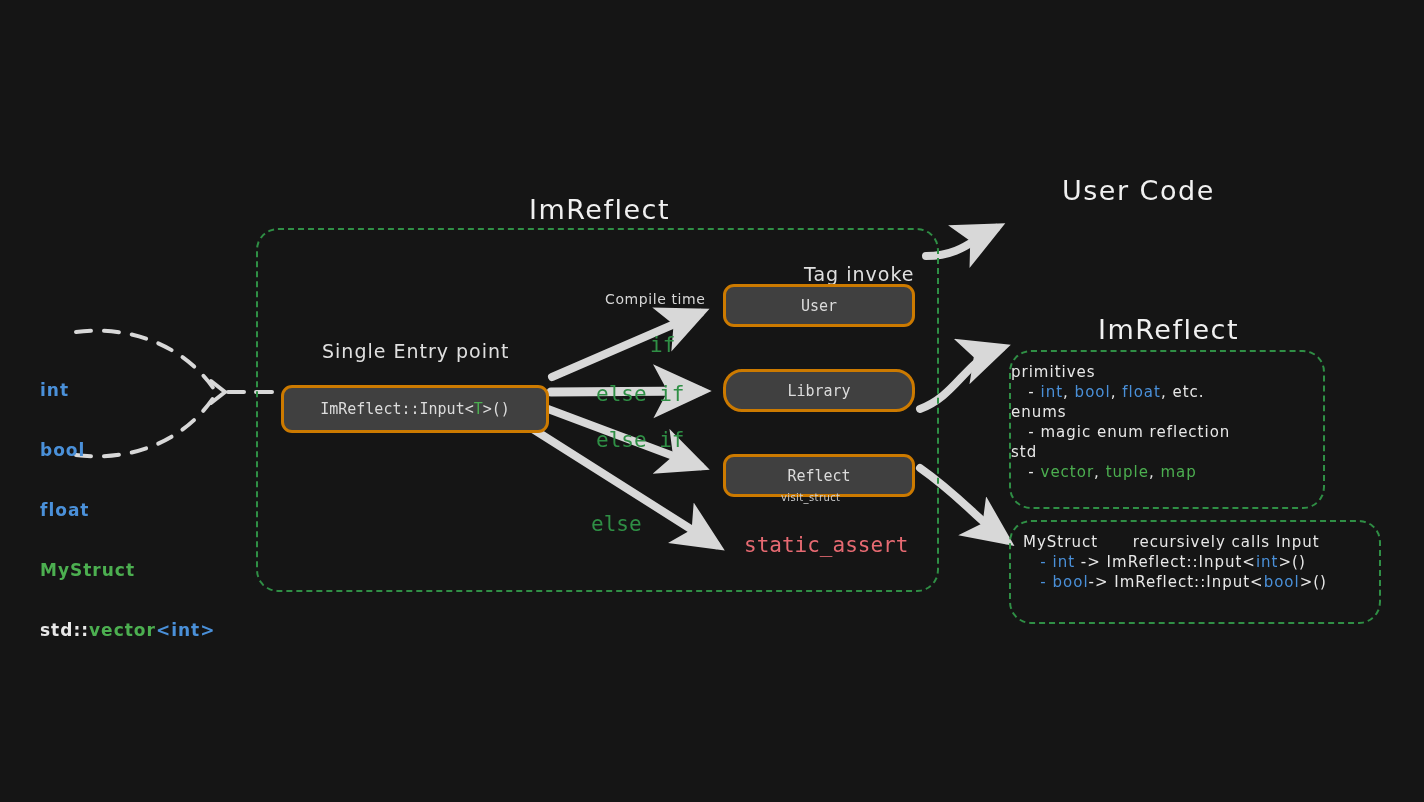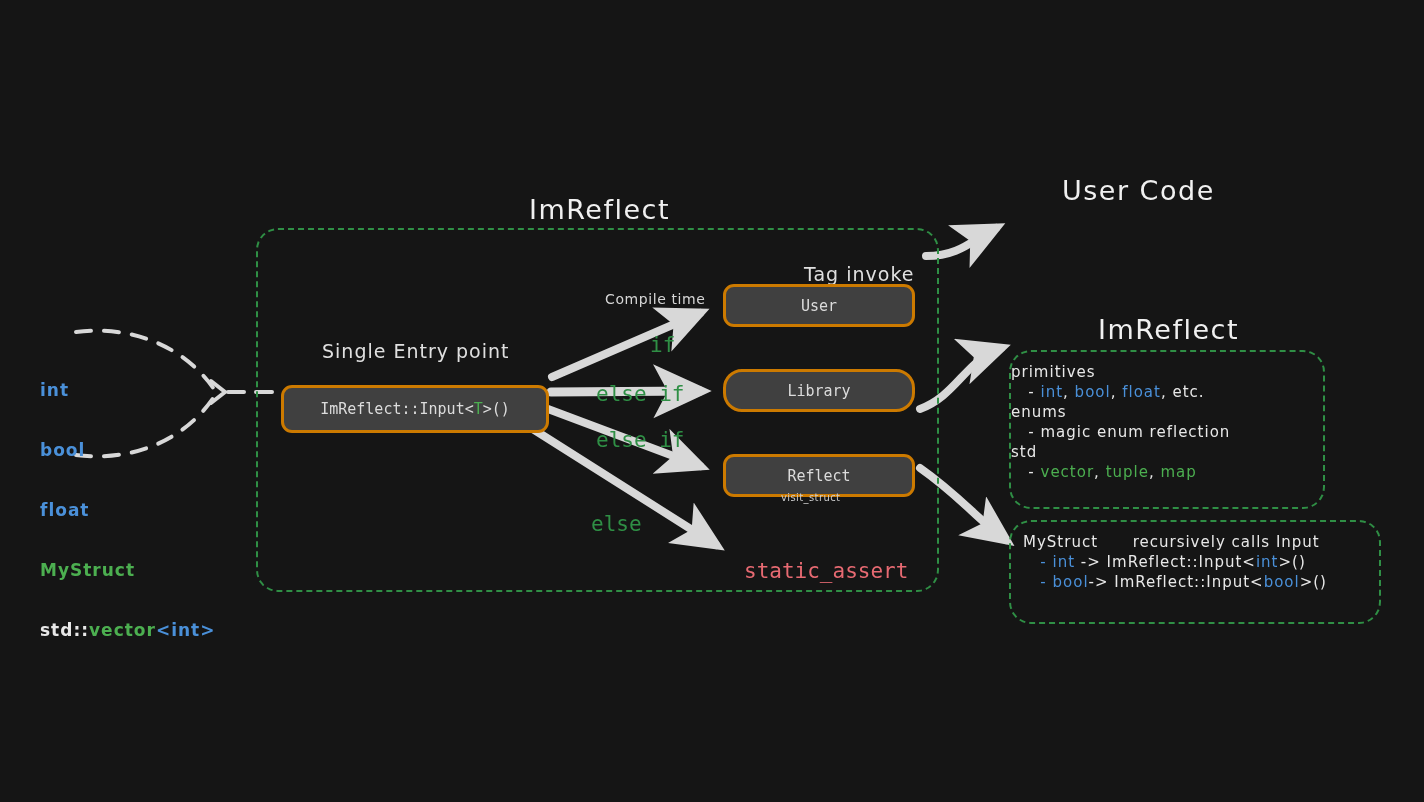--- a/index.html
+++ b/index.html
@@ -148,21 +148,21 @@
     <span class="mono">User</span>
   </div>
   <div class="abs orange-box" style="left:723px; top:369px; width:186px; height:37px;border-radius:19px;">
     <span class="mono">Library</span>
   </div>
   <div class="abs orange-box" style="left:723px; top:454px; width:186px; height:37px;">
     <span class="mono">Reflect</span>
   </div>
   <div class="abs hand label-xs" style="left:781px; top:492px;">visit_struct</div>
 
-  <div class="abs mono kw-red" style="left:744px; top:559px; font-size:21px;">static_assert</div>
+  <div class="abs mono kw-red" style="left:744px; top:533px; font-size:21px;">static_assert</div>
 
   <div class="abs hand title-big" style="left:1062px; top:175px;">User Code</div>
 
 
   <div class="abs hand title-big" style="left:1098px; top:314px;">ImReflect</div>
 
   <div class="abs green-region" style="left:1009px; top:350px; width:312px; height:155px;">
     <div style="position:absolute; left:0; top:10px;">
       <div class="hand panel-line">primitives</div>
       <div class="hand panel-line"><span class="kw-white">   - </span><span class="kw-blue">int</span><span class="kw-white">, </span><span class="kw-blue">bool</span><span class="kw-white">, </span><span class="kw-blue">float</span><span class="kw-white">, etc.</span></div>

